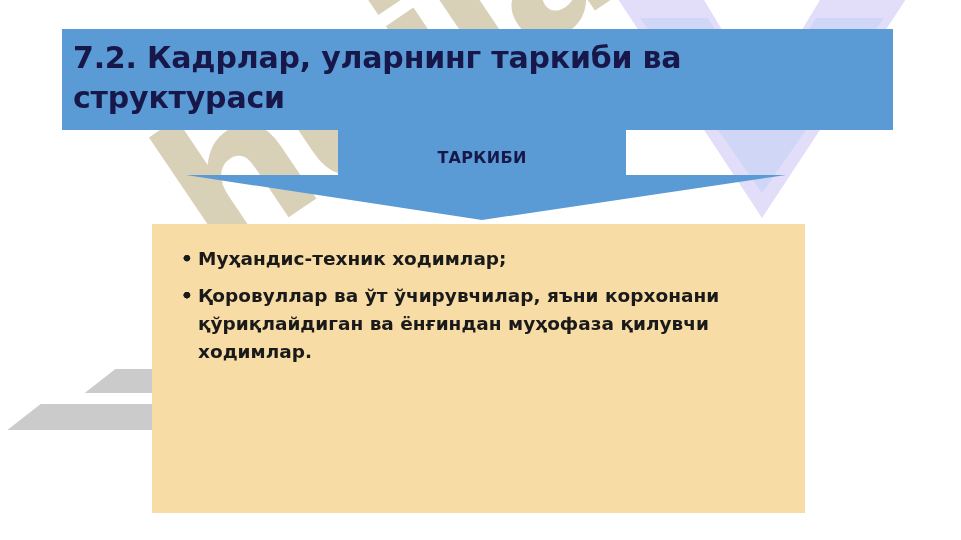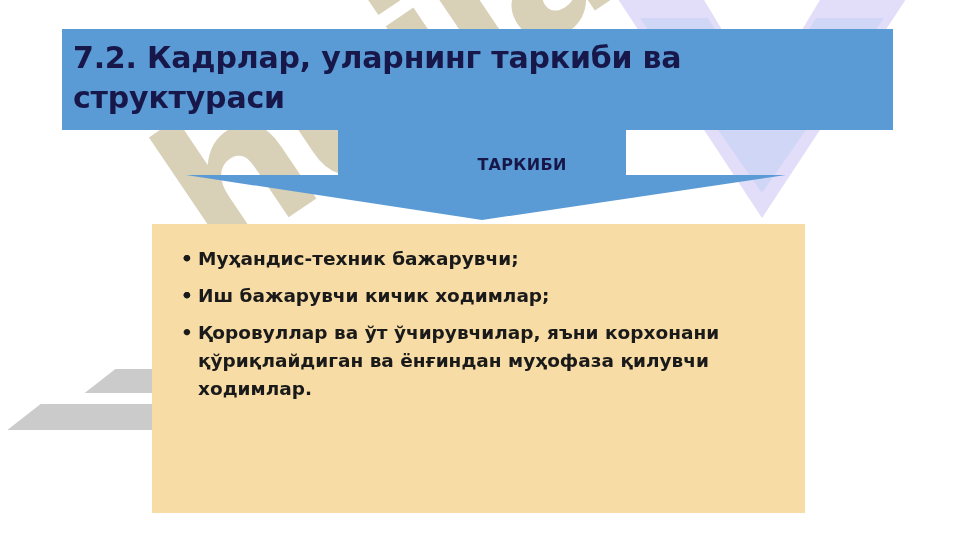--- a/index.html
+++ b/index.html
@@ -84,29 +84,28 @@
   #arrow-shape {
     position: absolute;
     left: 186px;
     top: 128px;
     width: 600px;
     height: 92px;
   }
   #arrow-label {
     position: absolute;
     left: 338px;
-    top: 155px;
+    top: 148px;
     width: 288px;
     text-align: center;
     font-family: "DejaVu Sans", sans-serif;
     font-weight: bold;
     font-size: 16px;
     color: #17174a;
     letter-spacing: 0.3px;
-    margin-left: 40px;
   }
 
   
   #content-box {
     position: absolute;
     left: 152px;
     top: 224px;
     width: 653px;
     height: 289px;
     background: #F7DCA5;
@@ -161,20 +160,20 @@
 
   <div id="arrow-label">ТАРКИБИ</div>
 
   <div id="title-bar">
     <div id="title-text">7.2. Кадрлар, уларнинг таркиби  ва структураси</div>
   </div>
 
   <div id="content-box">
     <ul id="bullet-list">
         <li><span class="dot">•</span></li>
-        <li><span class="dot">•</span><span class="txt">Муҳандис-техник бажарувчи;</span></li>
+        <li><span class="dot">•</span><span class="txt">Муҳандис-техник ходимлар;</span></li>
         <li><span class="dot">•</span></li>
-        <li><span class="dot">•</span><span class="txt"> Иш бажарувчи кичик ходимлар;</span></li>
+        <li><span class="dot">•</span></li>
         <li><span class="dot">•</span><span class="txt"> Қоровуллар ва ўт ўчирувчилар, яъни корхонани қўриқлайдиган ва ёнғиндан муҳофаза қилувчи ходимлар.</span></li>
       </ul>
   </div>
 
 </div>
 
 </body></html>

